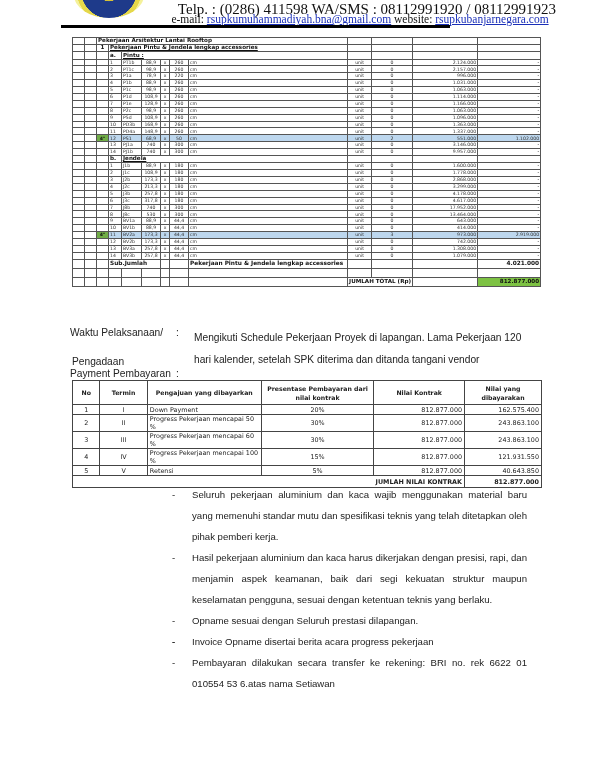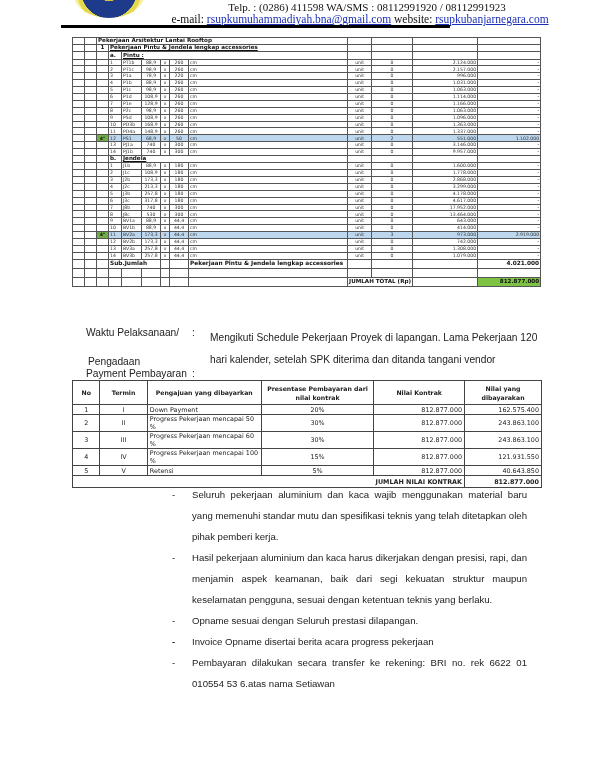--- a/index.html
+++ b/index.html
@@ -2,40 +2,40 @@
 <html><head>
 <meta charset="utf-8">
 <style>
   * { box-sizing: border-box; margin: 0; padding: 0; }
   html, body { width: 612px; height: 761px; background: #ffffff; overflow: hidden; }
   body { position: relative; font-family: "Liberation Sans", sans-serif; color: #111; }
 
   
   .logo { position: absolute; left: 74px; top: -28px; width: 70px; height: 46px; border-radius: 50%;
           background: radial-gradient(circle at 50% 40%, #2a8a3a 0 12%, #d8c236 13% 24%, #1e3a8a 25% 62%, #e5d84a 63% 72%, #f4f19a 73% 100%); }
-  .hdr-line1 { position: absolute; left: 0; width: 612px; top: 1px; text-align: center; font-family: "Liberation Serif", serif; font-size: 11px; padding-left: 122px; }
+  .hdr-line1 { position: absolute; left: 0; width: 612px; top: 1px; text-align: center; font-family: "Liberation Serif", serif; font-size: 15px; padding-left: 122px; }
   .hdr-line2 { position: absolute; left: 0; width: 612px; top: 13px; text-align: center; font-family: "Liberation Serif", serif; font-size: 11.5px; padding-left: 108px; }
   .hdr-line2 a { color: #1a2fb8; text-decoration: underline; }
   .hdr-rule { position: absolute; left: 61px; top: 25px; width: 389px; height: 3px; background: #000; }
 
   
   .rab { position: absolute; left: 72px; top: 37px; width: 468px; border-collapse: collapse; table-layout: fixed; font-family: "DejaVu Sans", sans-serif; }
   .rab td { border: 1px solid #555; height: 6.9px; font-size: 4.6px; line-height: 5.6px; padding: 0 1px; white-space: nowrap; overflow: hidden; color: #333; }
   .rab td.r { text-align: right; }
   .rab td.c { text-align: center; }
   .rab .hdrrow td { font-size: 5.6px; font-weight: bold; color: #111; height: 7.2px; }
   .rab .hl td.fill { background: #bdd7ee; }
   .rab td.mark { background: #70ad47; color: #111; font-weight: bold; text-align: center; }
   .rab .sub td { font-weight: bold; font-size: 5.8px; color: #111; height: 9px; }
   .rab .total td { font-weight: bold; font-size: 5.6px; color: #111; height: 9px; }
   .rab td.green { background: #7dc243; }
   .rab td.under { text-decoration: underline; }
 
   
-  .info { position: absolute; font-family: "Liberation Sans", sans-serif; font-size: 10.2px; color: #222; margin-left: 16px; }
+  .info { position: absolute; font-family: "Liberation Sans", sans-serif; font-size: 10.2px; color: #222; }
   .info-label { left: 70px; top: 327px; }
   .info-colon { left: 176px; top: 327px; }
   .info-text { left: 194px; top: 327px; width: 340px; line-height: 22px; }
   .info-peng { left: 72px; top: 356px; }
   .info-sis { left: 70px; top: 368px; }
   .info-sis-colon { left: 176px; top: 368px; }
 
   
   .pay { position: absolute; left: 72px; top: 380px; width: 470px; border-collapse: collapse; table-layout: fixed; font-family: "DejaVu Sans", sans-serif; font-size: 6.4px; }
   .pay td, .pay th { border: 1px solid #444; padding: 0 2px; height: 10px; color: #222; }

